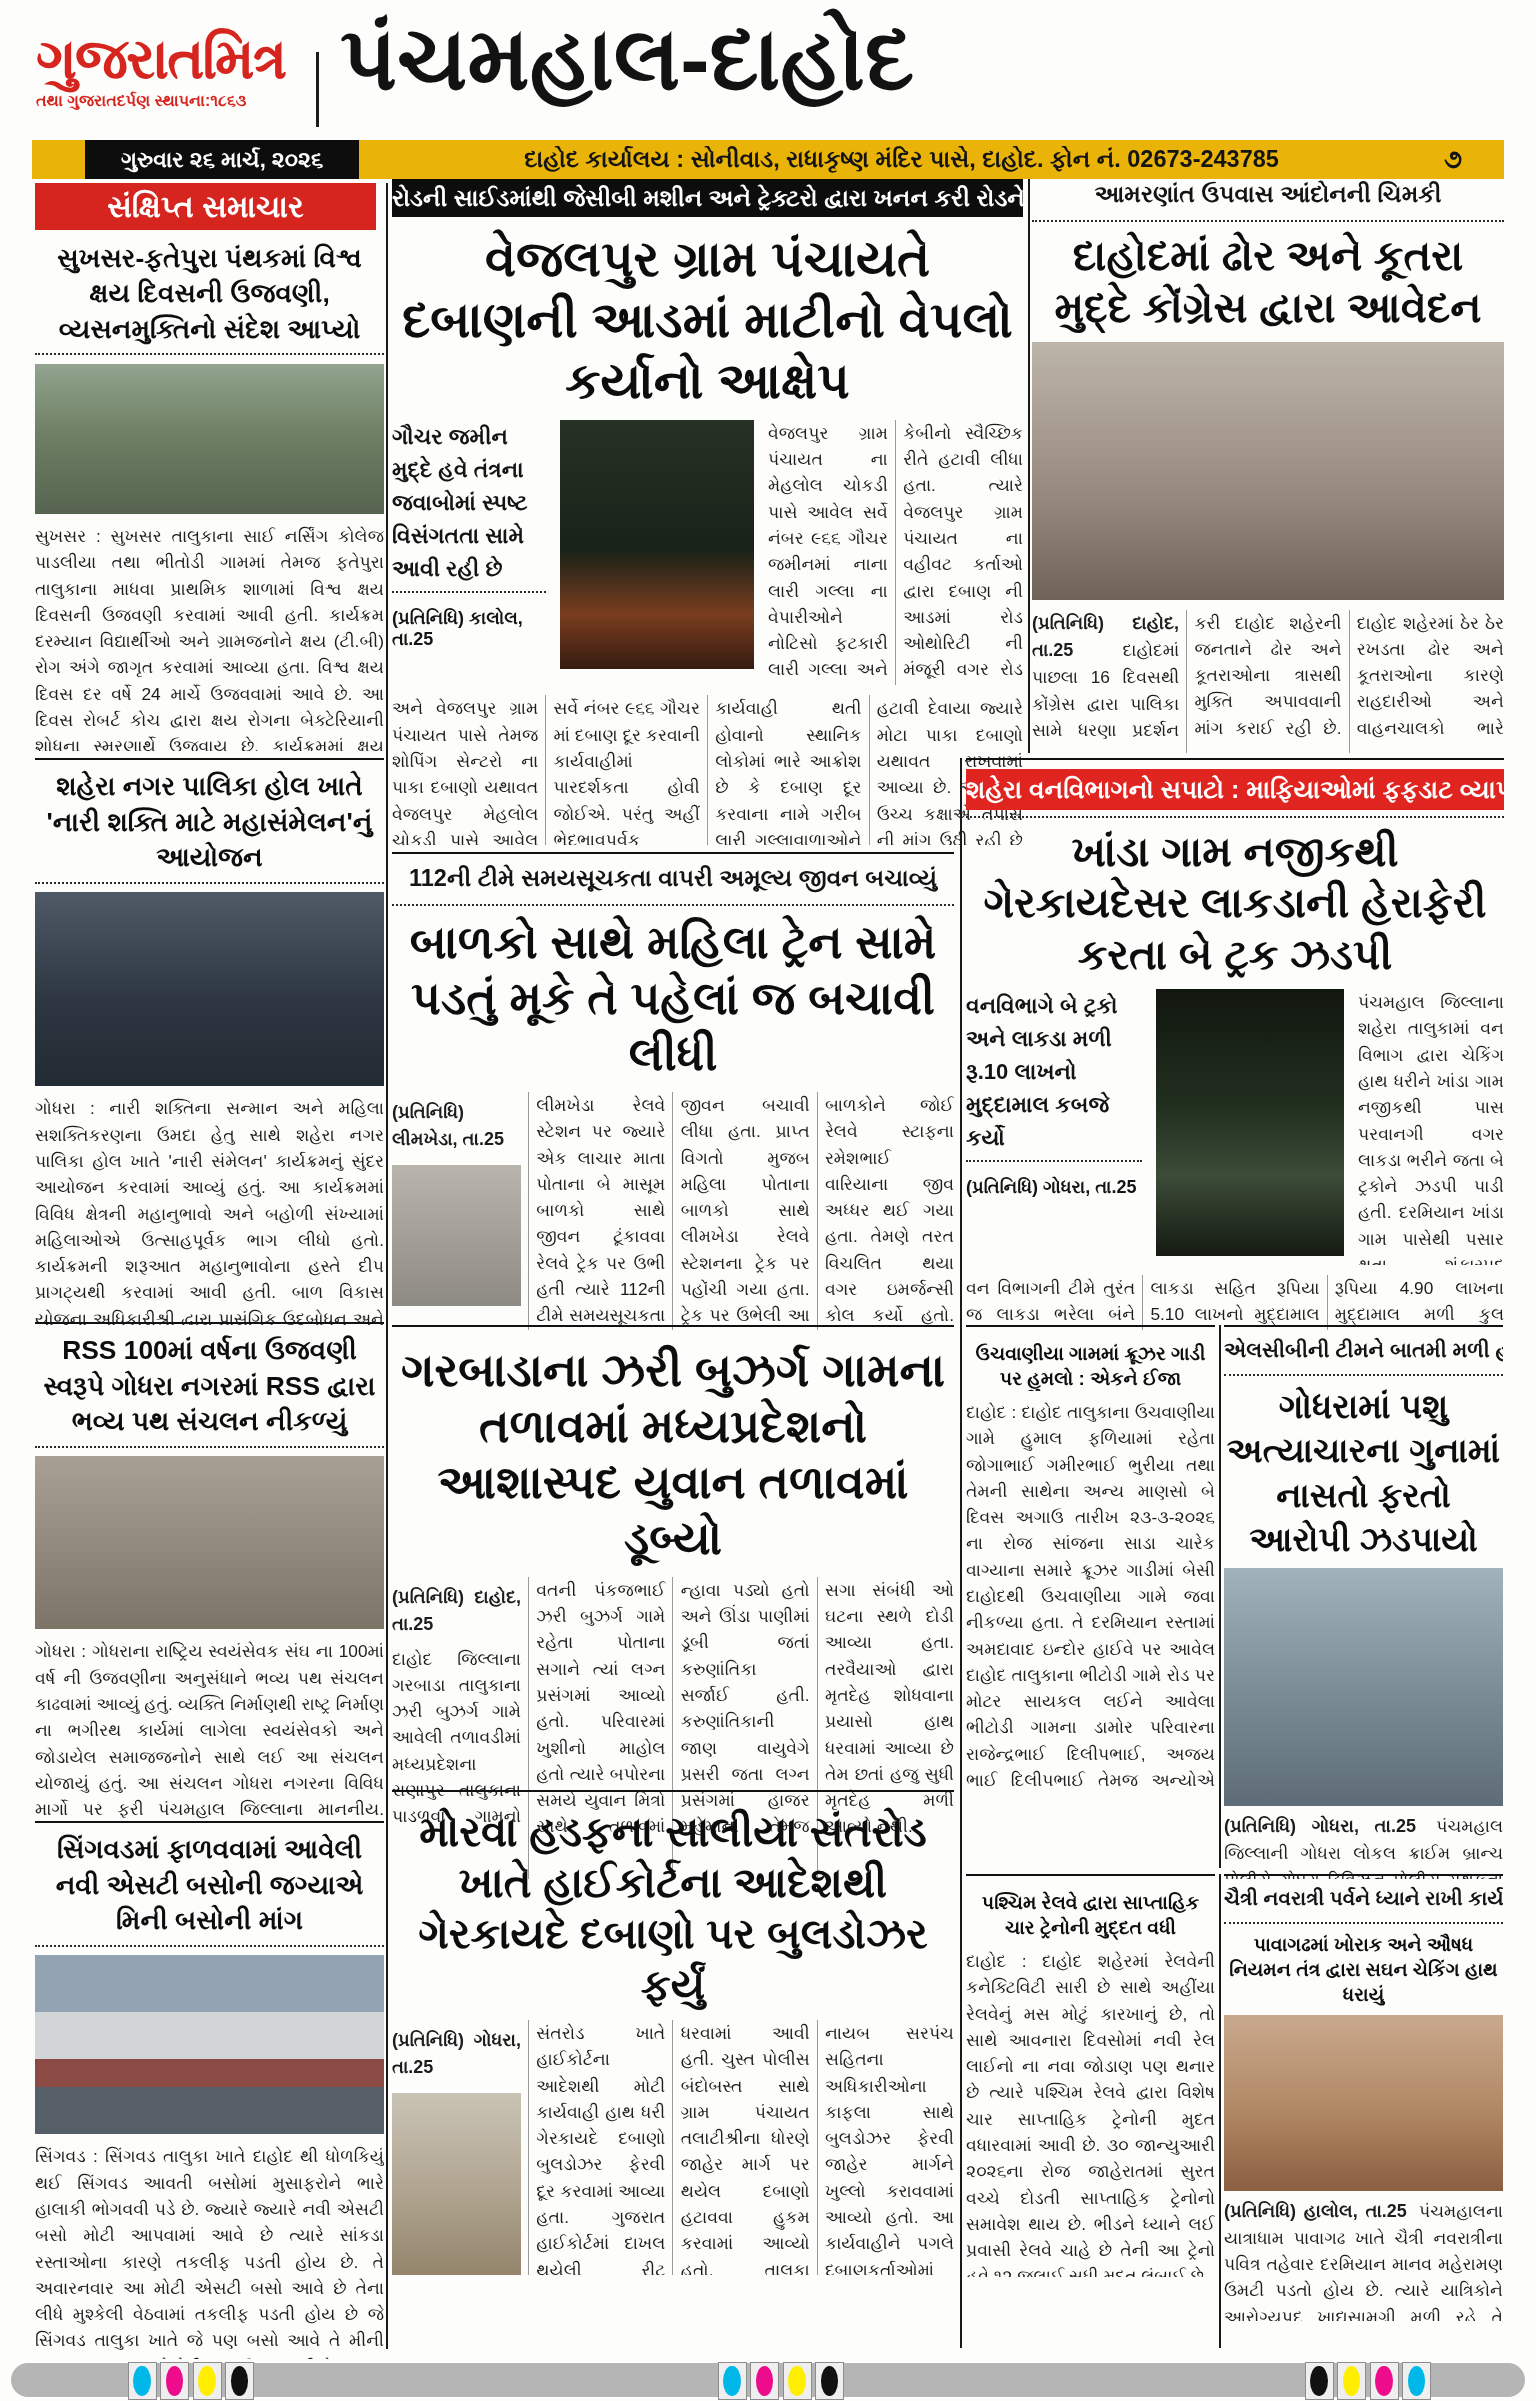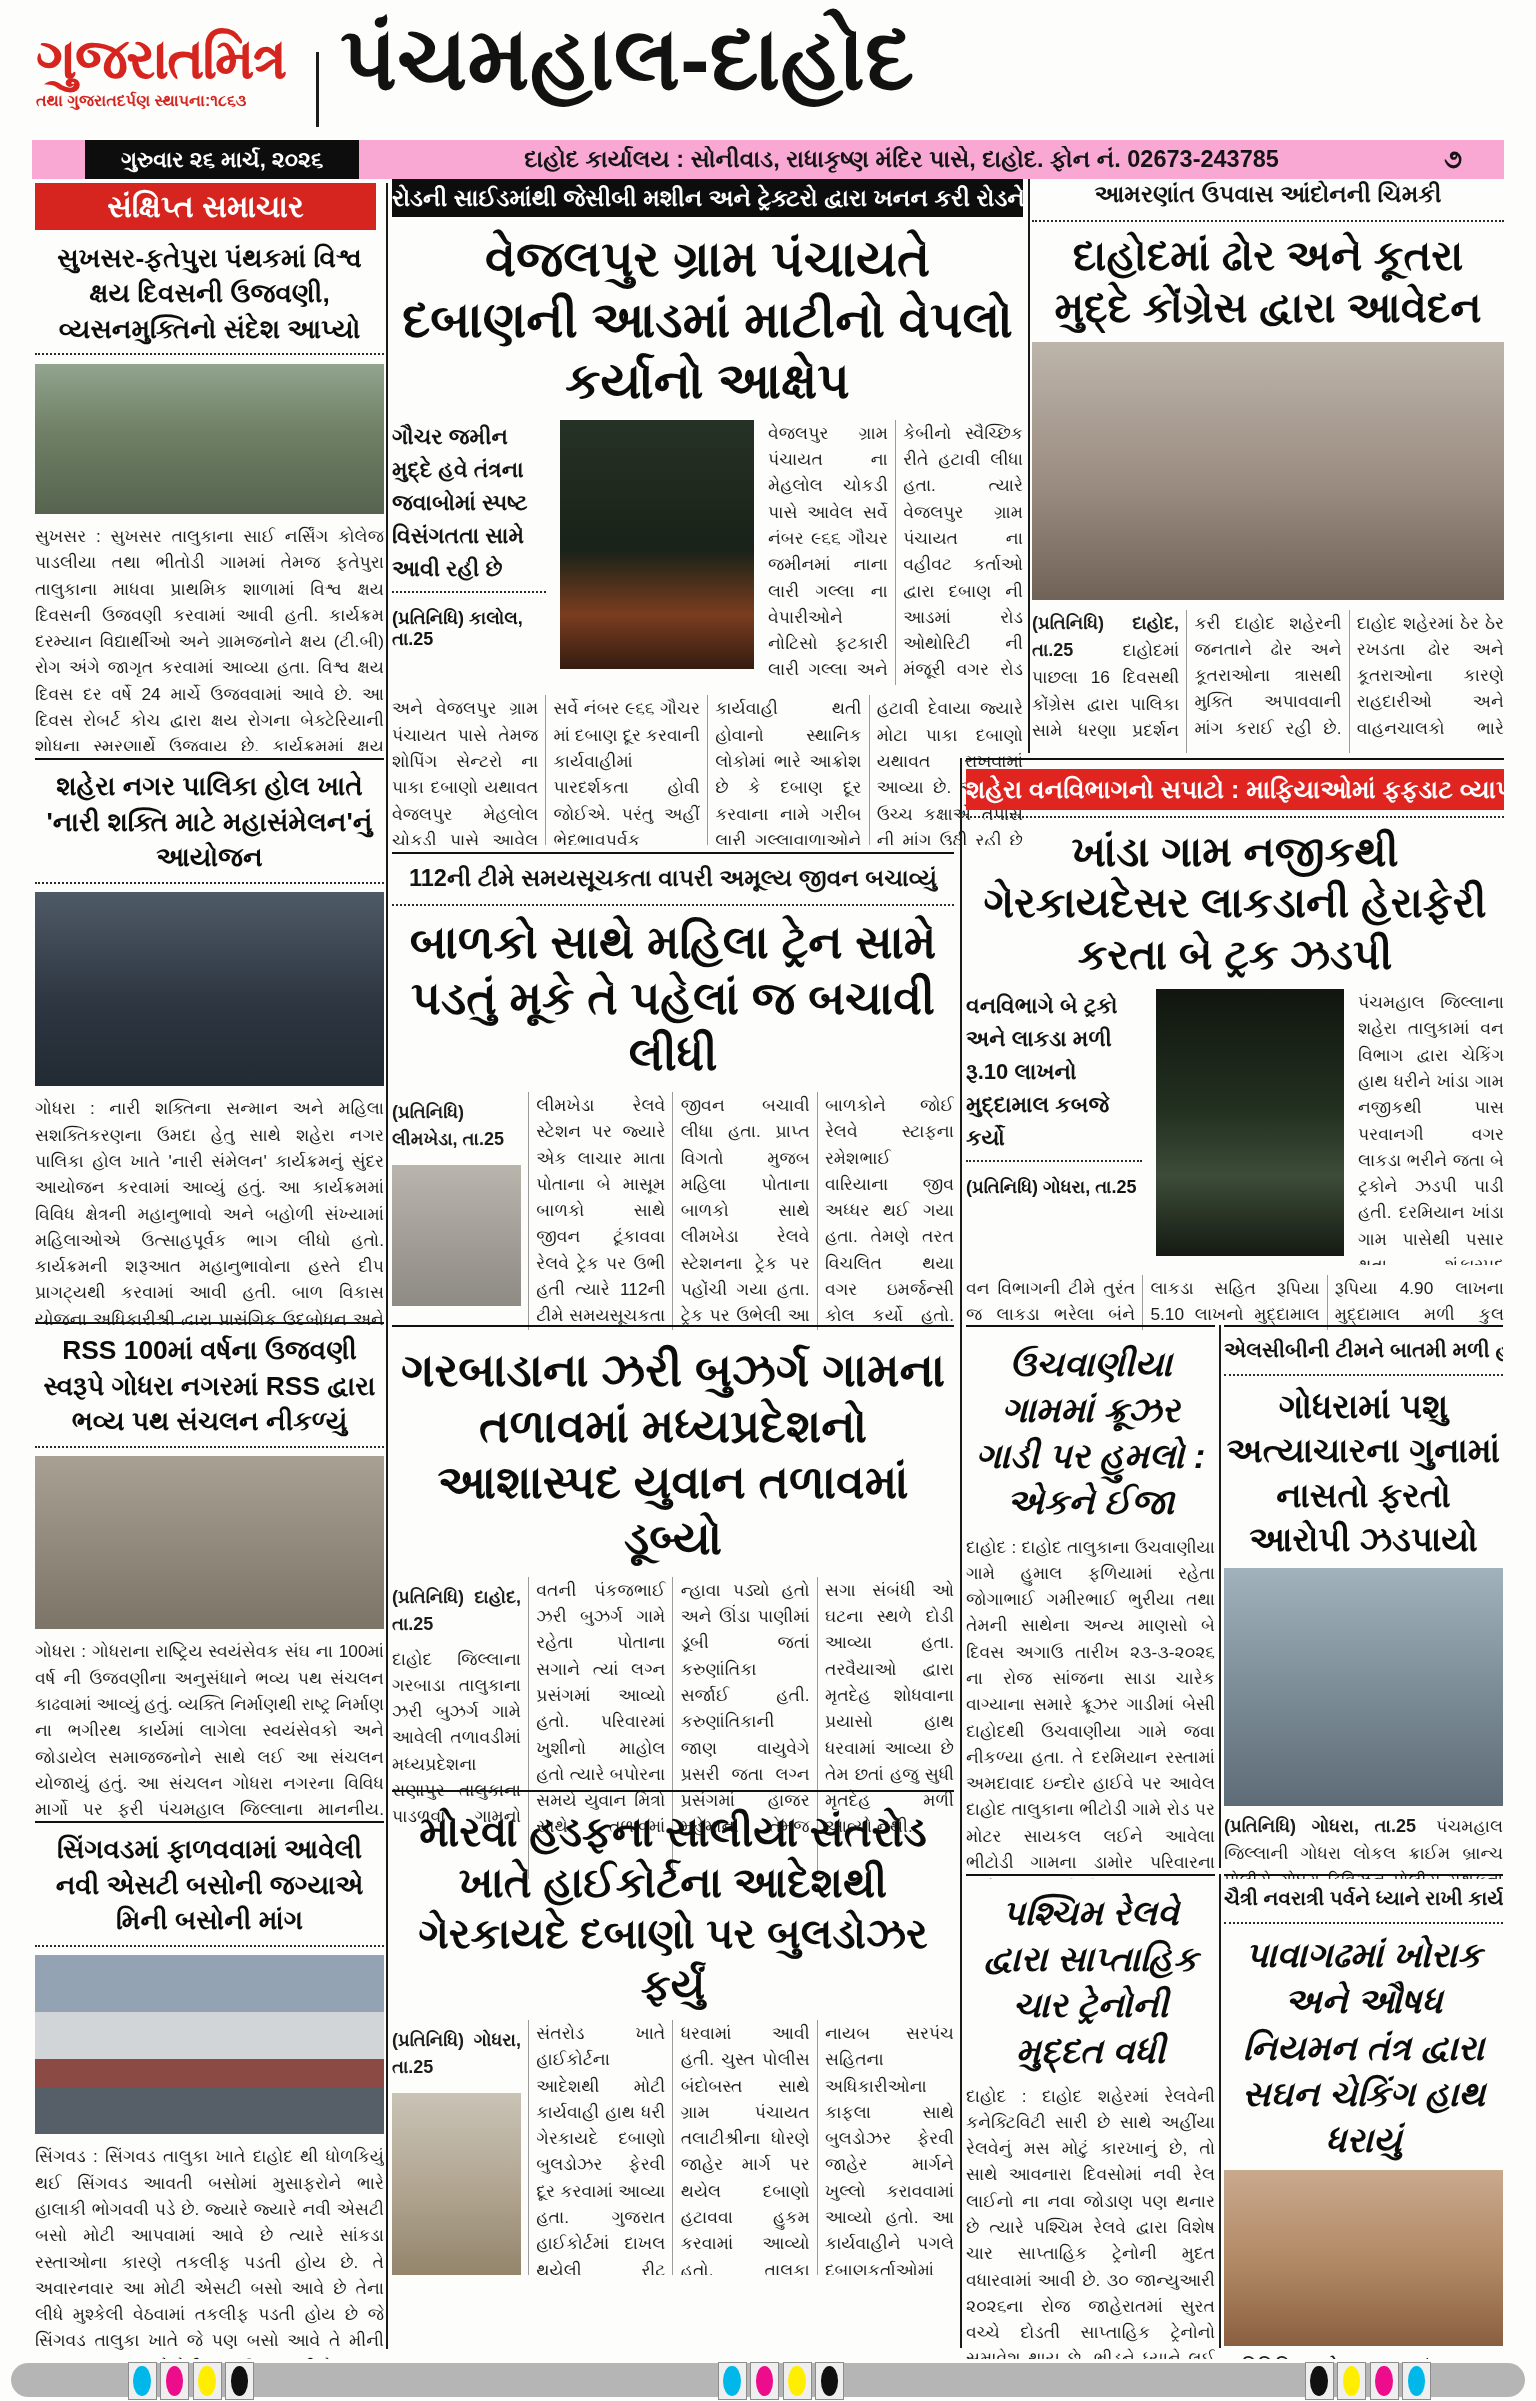--- a/index.html
+++ b/index.html
@@ -5,21 +5,21 @@
   html,body{margin:0;padding:0;background:#e8e8e4;}
   .page{position:relative;width:1536px;height:2401px;background:#fdfdfb;overflow:hidden;
         font-family:"Liberation Sans","DejaVu Sans",sans-serif;color:#141414;}
   
   .logo-block{position:absolute;left:36px;top:30.5px;width:276px;}
   .logo-title{font-size:56px;font-weight:bold;color:#d6251f;letter-spacing:-1.8px;line-height:1;white-space:nowrap;}
   .logo-tagline{font-size:16px;font-weight:bold;color:#d6251f;margin-top:5.9px;white-space:nowrap;}
   .masthead-divider{position:absolute;left:316px;top:52px;width:2.9px;height:75px;background:#1b1b1b;}
   .page-title{position:absolute;left:340px;top:8.2px;width:986px;
               font-size:88px;font-weight:bold;color:#121212;white-space:nowrap;overflow:hidden;}
-  .info-bar{position:absolute;left:32px;top:140px;width:1472px;height:39px;background:#f9a8d4;
+  .info-bar{position:absolute;left:32px;top:140px;width:1472px;height:39px;background:#eab308;
             display:flex;align-items:center;}
   .date-box{margin-left:53px;background:#0d0d0d;color:#ffffff;font-size:22px;font-weight:bold;
             height:39px;display:flex;align-items:center;padding:0 36px;white-space:nowrap;}
   .office-line{flex:1;text-align:center;font-size:23.5px;font-weight:bold;white-space:nowrap;overflow:hidden;}
   .page-num{font-size:26px;font-weight:bold;margin-right:42px;}
   
   .vrule{position:absolute;width:1.8px;background:#1a1a1a;}
   
   .art{position:absolute;overflow:hidden;}
   .rule-top{border-top:2.3px solid #111;padding-top:9px;}
@@ -29,21 +29,21 @@
                height:38px;line-height:38px;overflow:hidden;white-space:nowrap;}
   .kicker-red{background:#e02420;color:#fff;text-align:center;font-weight:bold;font-size:25px;
               height:41px;line-height:41px;overflow:hidden;white-space:nowrap;}
   .kicker-plain{text-align:center;font-weight:bold;font-size:23.5px;padding:2.3px 0 5.9px 0;overflow:hidden;white-space:nowrap;}
   .dotted{border-bottom:2.9px dotted #2a2a2a;margin:5.9px 0 8.2px 0;}
   .headline{font-weight:bold;text-align:center;color:#0d0d0d;line-height:1.22;overflow:hidden;}
   .h-xxl{font-size:50px;}
   .h-xl{font-size:46px;}
   .h-lg{font-size:42px;}
   .h-md{font-size:34px;line-height:1.3;}
-  .h-sm{font-size:35px;line-height:1.32;font-style:italic;}
+  .h-sm{font-size:19px;line-height:1.32;}
   .left-head{font-size:26.4px;line-height:1.35;}
   .subhead{font-size:22px;font-weight:bold;line-height:1.5;text-align:left;}
   .byline{font-size:18px;font-weight:bold;padding:7px 0;}
   .body-text{font-size:17.3px;line-height:1.52;text-align:justify;color:#1d1d1d;}
   .cols-2{column-count:2;column-gap:15.3px;column-rule:0.6px solid #9a9a9a;}
   .cols-3{column-count:3;column-gap:15.3px;column-rule:0.6px solid #9a9a9a;}
   .cols-4{column-count:4;column-gap:15.3px;column-rule:0.6px solid #9a9a9a;}
   .photo{width:100%;}
   .p-brief{height:150px;background:linear-gradient(180deg,#93a48f 0%,#6f8066 45%,#56644f 100%);}
   .p-nari{height:194px;background:linear-gradient(180deg,#4e5a66 0%,#2e3742 55%,#222a33 100%);}

